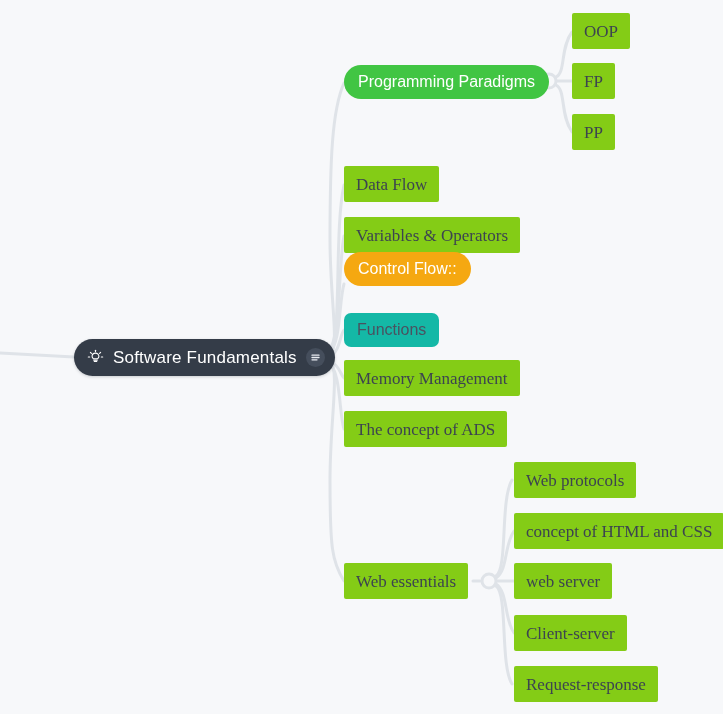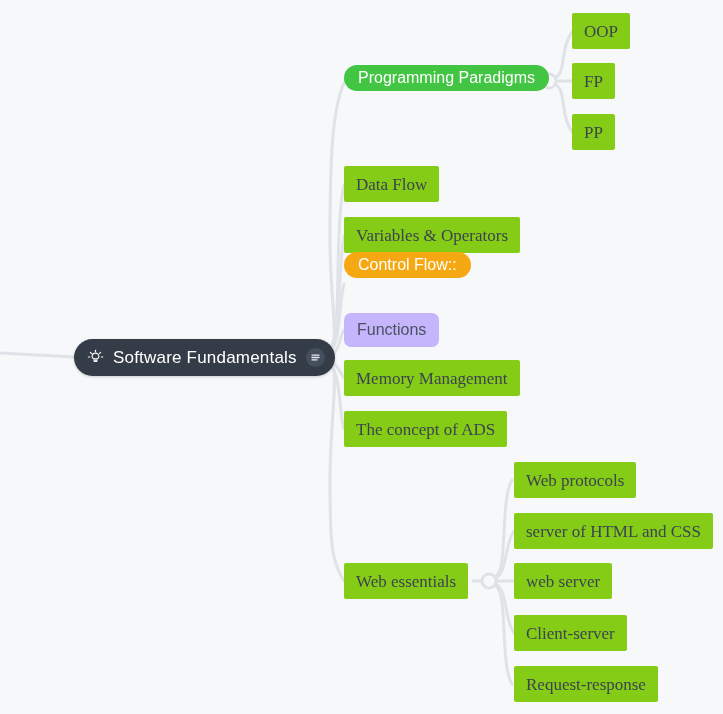--- a/index.html
+++ b/index.html
@@ -36,36 +36,36 @@
     color: #3c4450;
     font-family: "Liberation Serif", serif;
     font-size: 17px;
     padding: 0 12px;
     height: 36px;
     border-radius: 2px;
   }
 
   
   .node.soft {
-    background: #c4b5fd;
+    background: #14b8a6;
     color: #4a5260;
     font-family: "Liberation Sans", sans-serif;
     font-size: 16px;
     padding: 0 13px;
     height: 34px;
     border-radius: 7px;
   }
 
   
   .node.pill {
     color: #ffffff;
     font-family: "Liberation Sans", sans-serif;
     font-size: 16px;
     padding: 8px 14px;
-    height: 26px;
+    height: 34px;
     border-radius: 17px;
   }
   .node.pill.green  { background: #41c543; }
   .node.pill.orange { background: #f5a811; }
 
   
   .node.root {
     background: #343c48;
     color: #ffffff;
     font-family: "Liberation Sans", sans-serif;
@@ -209,21 +209,21 @@
 
   <div class="node plain" style="left:572px; top:114px;">
     <span>PP</span>
   </div>
 
   <div class="node plain" style="left:514px; top:462px;justify-content:center;">
     <span>Web protocols</span>
   </div>
 
   <div class="node plain" style="left:514px; top:513px;">
-    <span>server of HTML and CSS</span>
+    <span>concept of HTML and CSS</span>
   </div>
 
   <div class="node plain" style="left:514px; top:563px;">
     <span>web server</span>
   </div>
 
   <div class="node plain" style="left:514px; top:615px;">
     <span>Client-server</span>
   </div>
 

